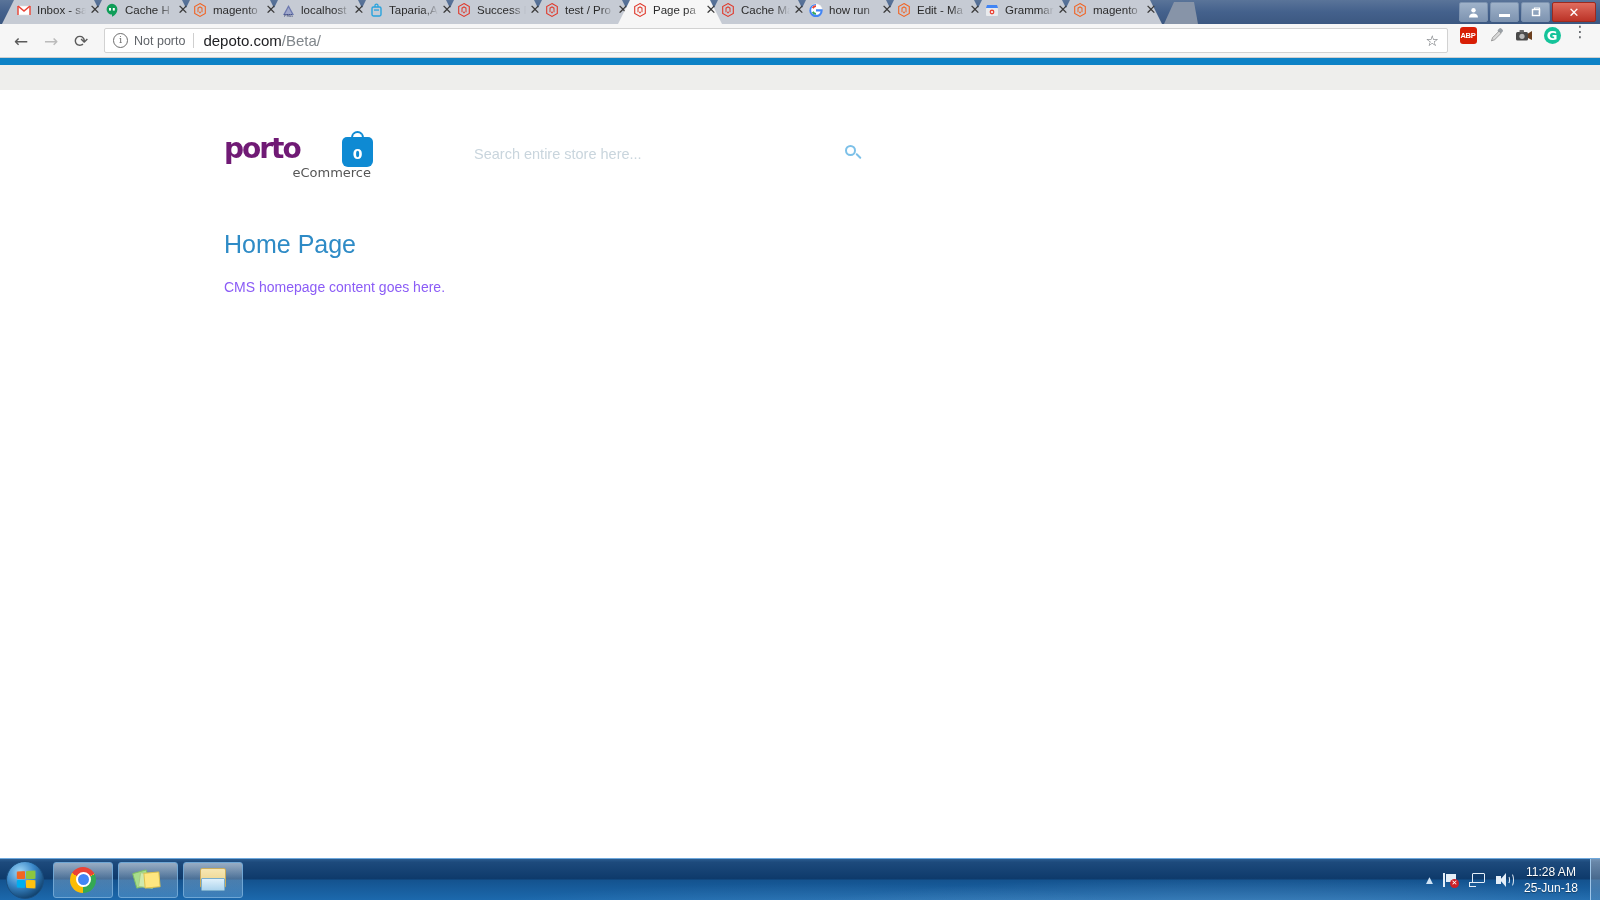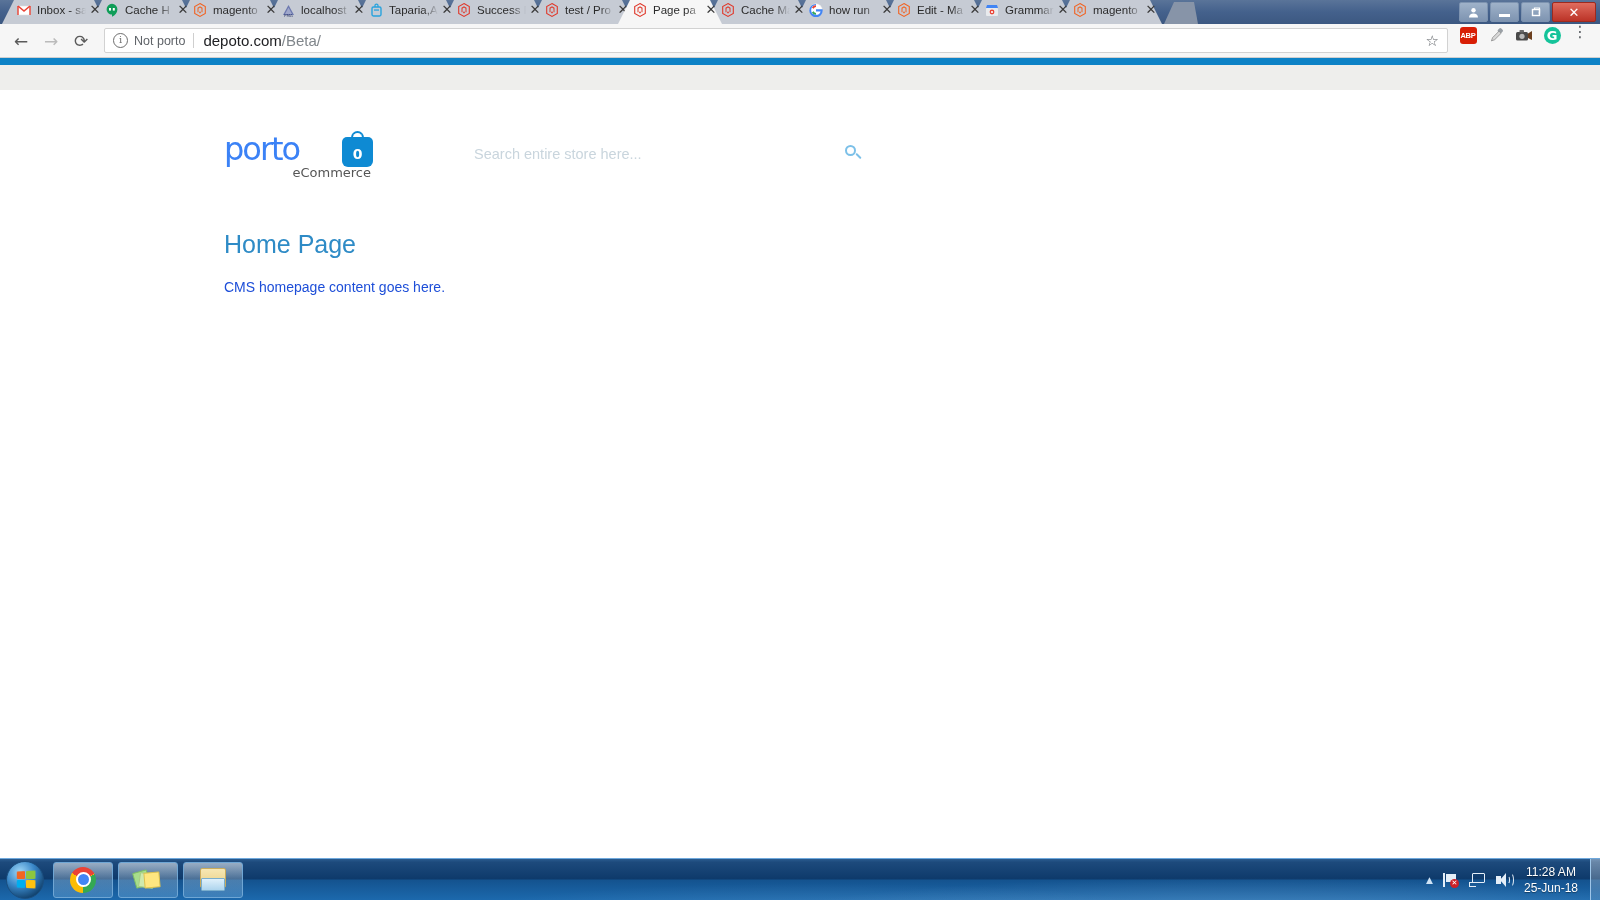--- a/index.html
+++ b/index.html
@@ -189,23 +189,23 @@
     padding-left: 224px;
     padding-top: 28px;
     background: #fff;
   }
   #site-header { display: flex; align-items: center; height: 72px; }
 
   
   #logo-block { width: 150px; position: relative; }
   #porto-word {
     font-family: "DejaVu Sans", sans-serif;
-    font-size: 32px;
-    font-weight: normal;
-    color: #3b82f6;
+    font-size: 28px;
+    font-weight: bold;
+    color: #701a75;
     letter-spacing: -2px;
     line-height: 40px;
   }
   #porto-sub {
     font-family: "DejaVu Sans", sans-serif;
     font-size: 13px;
     color: #555;
     text-align: right;
     margin-top: -4px;
     padding-right: 3px;
@@ -272,21 +272,21 @@
 
   #page-title {
     font-size: 25px;
     color: #2e8bc6;
     font-weight: normal;
     margin-top: 40px;
     font-family: "Liberation Sans", sans-serif;
   }
   #page-body {
     font-size: 14px;
-    color: #1d4ed8;
+    color: #8b5cf6;
     margin-top: 20px;
   }
 
   
   #taskbar {
     position: absolute; left: 0; bottom: 0;
     width: 1600px; height: 42px;
     background: linear-gradient(to bottom, #2a5b8f 0%, #1d4a7c 8%, #0e3a6b 48%, #14538f 52%, #1c69ad 100%);
     border-top: 1px solid #6ea8dc;
     display: flex;

